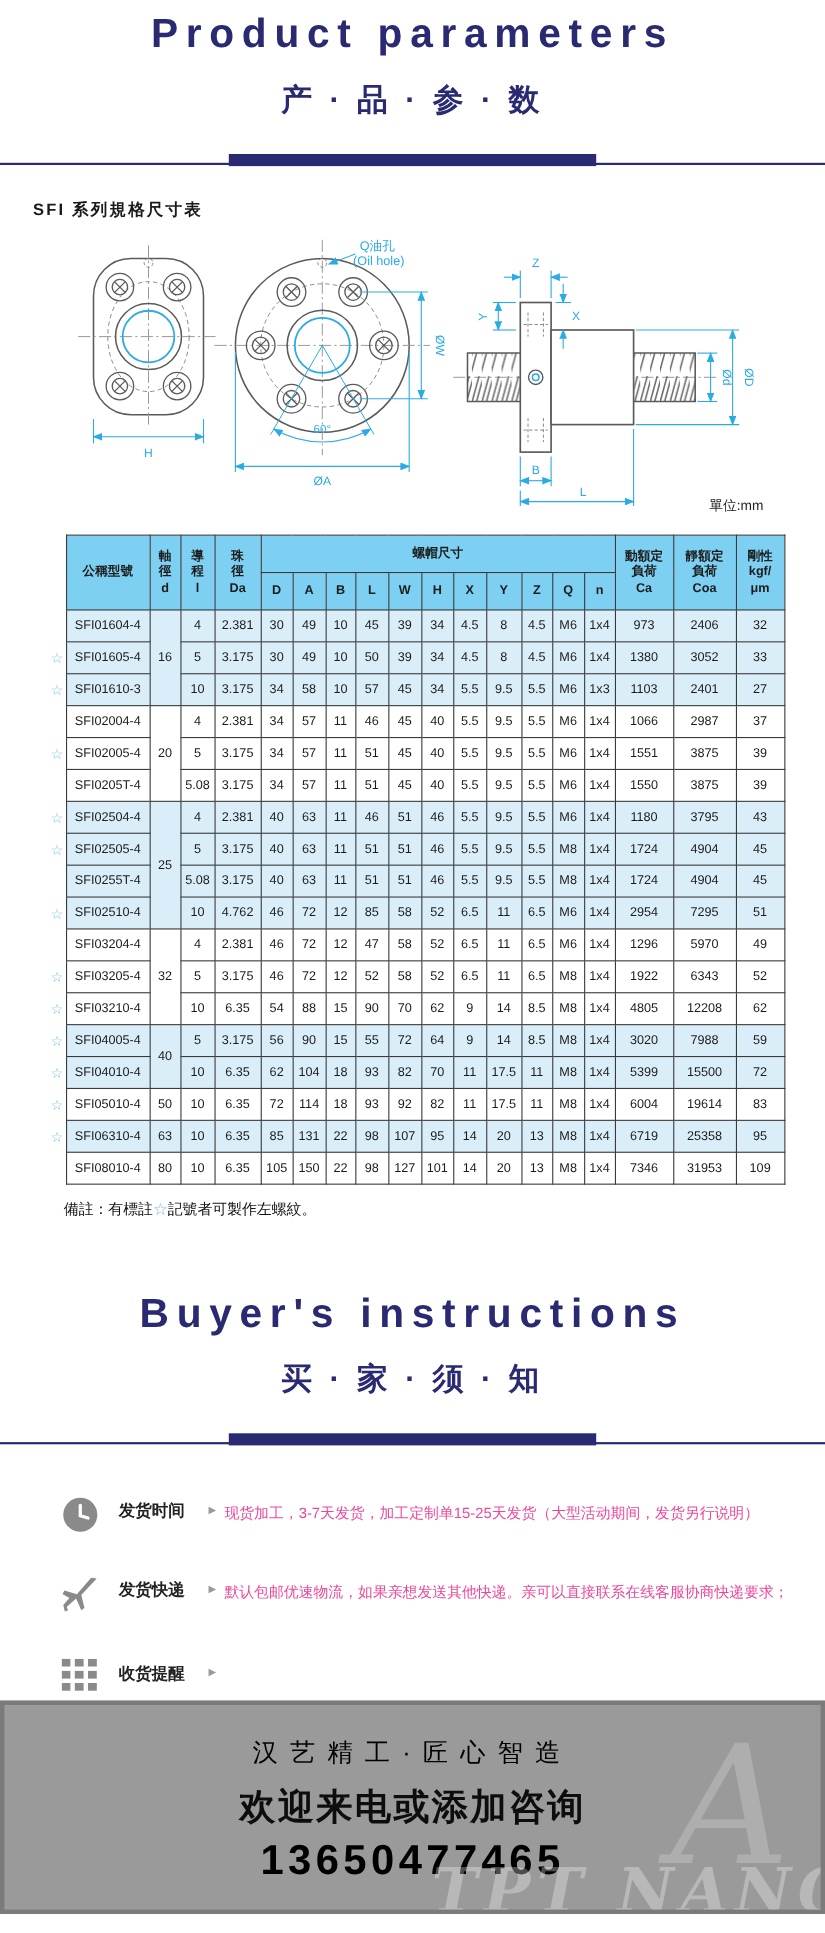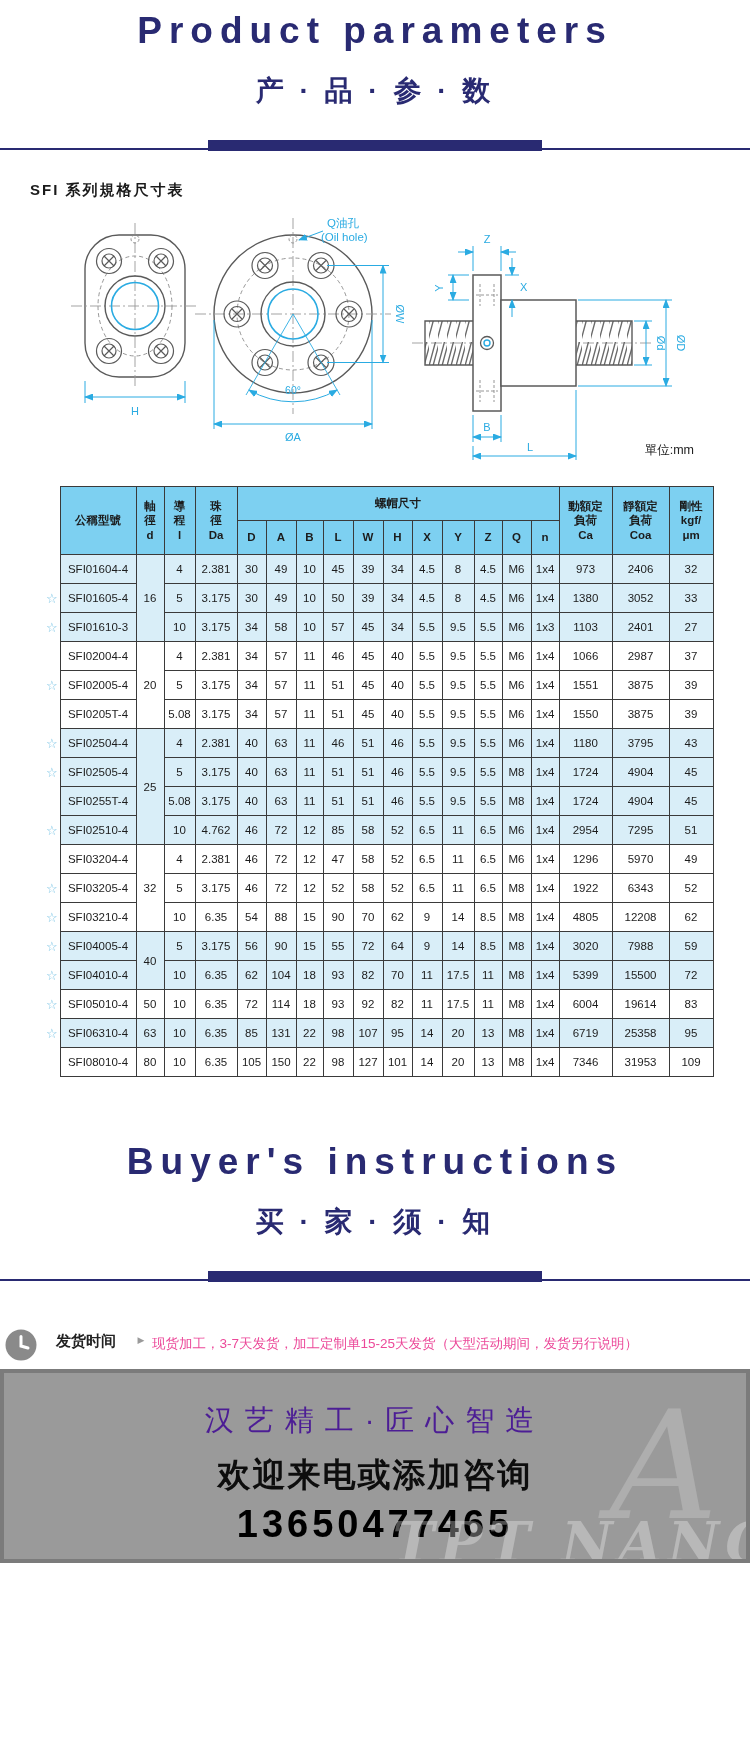--- a/index.html
+++ b/index.html
@@ -1,63 +1,63 @@
 <!DOCTYPE html>
 <html><head>
 <meta charset="utf-8">
 <style>
   * { margin:0; padding:0; box-sizing:border-box; }
   body { background:#ffffff; font-family:"Liberation Sans", sans-serif; }
-  .page { position:relative; width:750px; height:1563px; background:#fff; overflow:hidden; margin:0 auto; }
+  .page { position:relative; width:750px; height:1740px; background:#fff; overflow:hidden; margin:0 auto; }
 
   
   .sec-hdr { text-align:center; }
   .sec-hdr .en { color:#292a72; font-size:37px; font-weight:600; letter-spacing:7px; }
   .sec-hdr .cn { color:#292a72; font-size:28px; font-weight:700; letter-spacing:4px; margin-top:20px; }
   .divider { position:relative; height:11px; margin-top:30px; }
   .divider .thin { position:absolute; left:0; right:0; top:8px; height:2px; background:#292a72; }
   .divider .thick { position:absolute; left:50%; transform:translateX(-50%); top:0; width:334px; height:11px; background:#292a72; }
   .hdr-block { padding-top:10px; }
 
   
   .sfi-title { margin:30px 0 0 30px; font-size:15px; letter-spacing:2px; color:#1a1a1a; font-weight:700; }
 
   
   .diagram { position:relative; margin-top:10px; height:262px; }
-  .unit-label { position:absolute; right:56px; bottom:13px; font-size:12.5px; color:#222; }
+  .unit-label { position:absolute; right:56px; bottom:3px; font-size:12.5px; color:#222; }
 
   
   .tablewrap { margin:14px 0 0 44px; }
   table.spec { border-collapse:collapse; table-layout:fixed; width:669px; font-size:11.5px; color:#1c1c1c; }
   table.spec th, table.spec td { border:1px solid #3a3a3a; text-align:center; vertical-align:middle; padding:0 1px; }
   table.spec th { background:#7dd0f1; font-weight:700; font-size:11.5px; height:34px; line-height:1.25; }
   table.spec td { height:29px; background:#ffffff; }
   table.spec tr.shade td { background:#d9eef8; }
   .vstack { white-space:pre-line; }
   th.star-cell, td.star-cell { border:none !important; background:#ffffff !important; color:#7cc5e5; font-size:13px; font-weight:400; padding:0; }
   td.model { letter-spacing:0; }
 
   
   .note { margin:14px 0 0 58px; font-size:13.5px; color:#111; }
   .note .star { color:#7cc5e5; }
 
   
   .buyer-block { margin-top:64px; }
 
   
-  .ship { margin-top:50px; }
+  .ship { margin-top:50px; padding-left:52px; }
   .ship-item { display:flex; align-items:flex-start; margin-bottom:42px; }
   .ship-icon { width:42px; flex:0 0 42px; display:flex; justify-content:center; margin-top:-4px; }
   .ship-label { flex:0 0 76px; font-size:15px; font-weight:700; color:#222; margin-left:14px; }
   .ship-arrow { flex:0 0 18px; color:#9a9a9a; font-size:9px; padding-top:3px; text-align:center; }
   .ship-text { flex:1 1 auto; max-width:525px; font-size:13.5px; color:#ec4899; line-height:1.75; margin-left:2px; }
 
   
   .footer { position:absolute; left:0; right:0; bottom:0; height:194px; background:#9a9a9a; border:4px solid #7b7b7b; overflow:hidden; text-align:center; }
-  .footer .brand { margin-top:28px; font-size:29px; color:#4c1d95; letter-spacing:11px; }
+  .footer .brand { margin-top:28px; font-size:23px; color:#000000; letter-spacing:11px; }
   .footer .line1 { margin-top:12px; font-size:33px; font-weight:700; color:#0d0d0d; letter-spacing:2px; }
   .footer .phone { margin-top:5px; font-size:38px; font-weight:700; color:#000000; letter-spacing:4px; }
   .footer .wm { position:absolute; right:-34px; bottom:-16px; font-family:"DejaVu Serif", serif; font-style:italic; font-weight:700; font-size:56px; letter-spacing:6px; color:rgba(255,255,255,0.30); white-space:nowrap; }
   .footer .logo-a { position:absolute; right:28px; top:6px; font-family:"DejaVu Serif", serif; font-style:italic; font-size:150px; color:rgba(255,255,255,0.20); }
 
   svg text { font-family:"Liberation Sans", sans-serif; }
 </style>
 </head>
 <body>
 
@@ -669,20 +669,23 @@
             <td>M8</td>
             <td>1x4</td>
             <td>7346</td>
             <td>31953</td>
             <td>109</td>
           </tr>
         </tbody>
     </table>
   </div>
 
+  <div class="note">
+    <span>備註：有標註</span><span class="star">☆</span><span>記號者可製作左螺紋。</span>
+  </div>
 
   <div class="buyer-block sec-hdr">
     <div class="en">Buyer's instructions</div>
     <div class="cn">买 · 家 · 须 · 知</div>
     <div class="divider">
       <div class="thin"></div>
       <div class="thick"></div>
     </div>
   </div>
 

